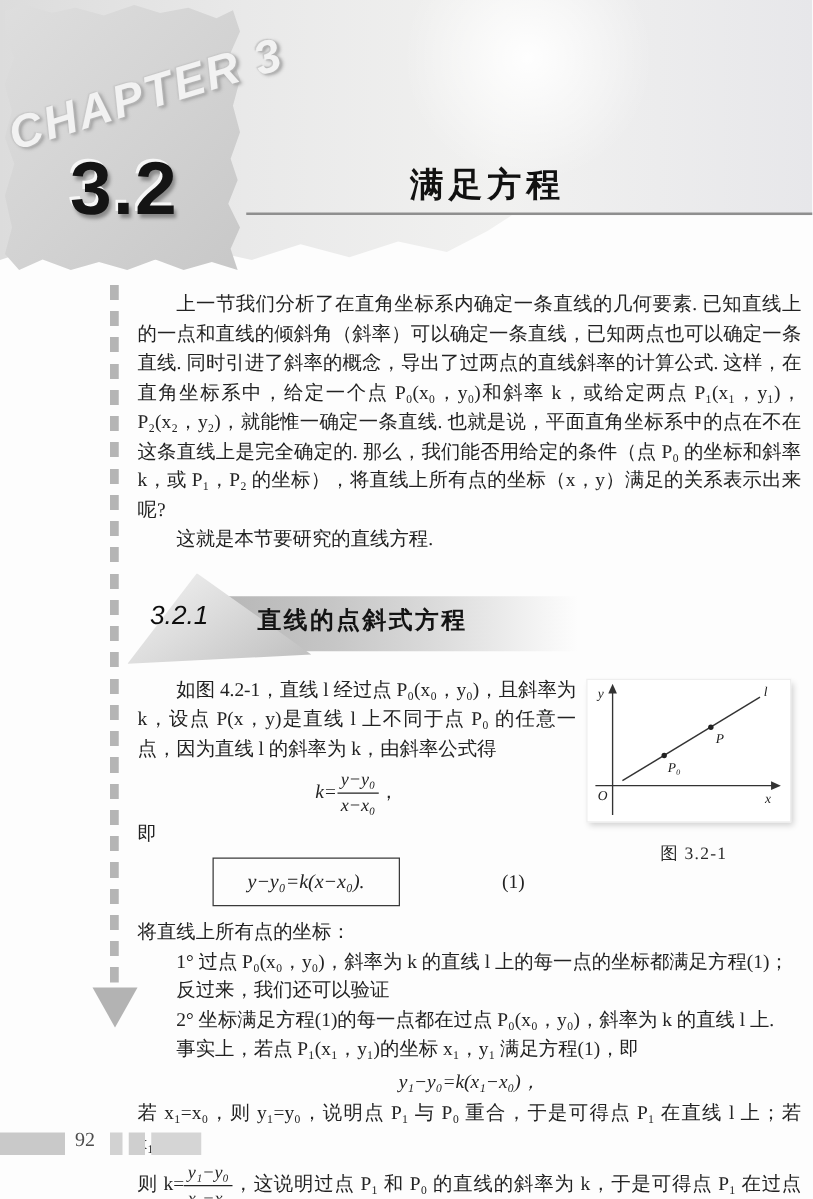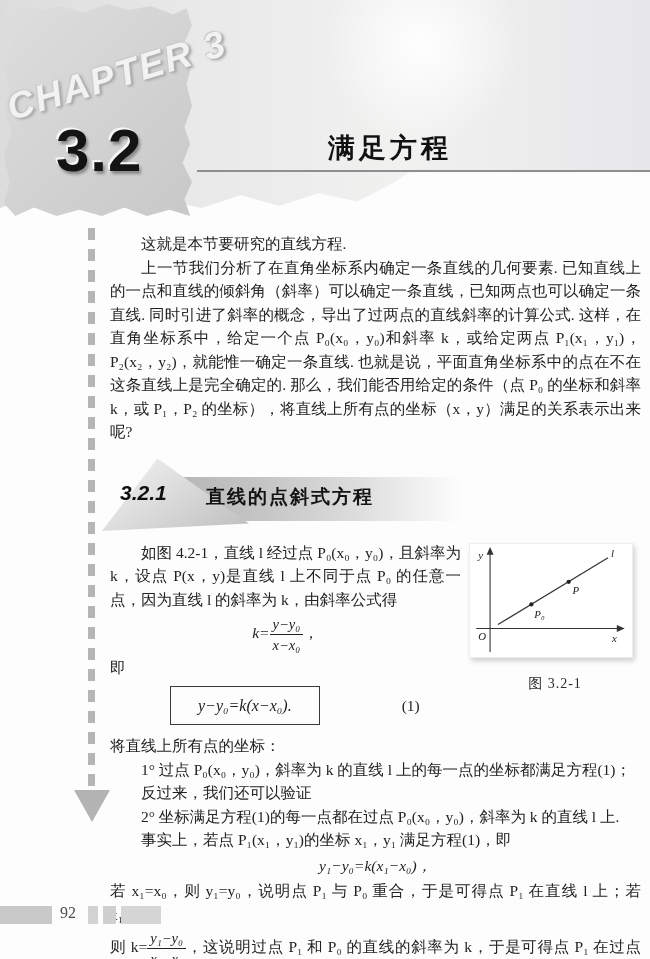--- a/index.html
+++ b/index.html
@@ -89,21 +89,21 @@
   }
   .section-triangle {
     position: absolute; left: 2px; top: 0; width: 150px; height: 74px;
     background: linear-gradient(145deg, #f4f4f4 0%, #dcdcdc 45%, #bdbdbd 100%);
     clip-path: polygon(37% 0, 98% 88%, 0 98%);
     filter: drop-shadow(2px 3px 3px rgba(0,0,0,0.25));
   }
   .section-number {
     position: absolute; left: 20px; top: 22px;
     font-family: "Liberation Sans", sans-serif;
-    font-weight: bold; font-style: italic; font-size: 21px; color: #0e0e0e;
+    font-weight: normal; font-style: italic; font-size: 21px; color: #0e0e0e;
   }
   .section-title {
     position: absolute; left: 106px; top: 26px;
     font-family: "Liberation Sans", sans-serif;
     font-weight: bold; font-size: 19px; letter-spacing: 2px; color: #131313;
   }
 
   
   .figure-wrap { float: right; width: 172px; margin: 2px 0 4px 8px; text-align: center; }
   .fig-box {
@@ -147,22 +147,22 @@
 <div class="chapter-number">3.2</div>
 
 <div class="page-title">满足方程</div>
 <div class="title-rule"></div>
 
 <div class="dash-line"></div>
 <div class="dash-arrow"></div>
 
 <div class="content">
 
+  <p class="indent">上一节我们分析了在直角坐标系内确定一条直线的几何要素. 已知直线上的一点和直线的倾斜角（斜率）可以确定一条直线，已知两点也可以确定一条直线. 同时引进了斜率的概念，导出了过两点的直线斜率的计算公式. 这样，在直角坐标系中，给定一个点 P₀(x₀，y₀)和斜率 k，或给定两点 P₁(x₁，y₁)，P₂(x₂，y₂)，就能惟一确定一条直线. 也就是说，平面直角坐标系中的点在不在这条直线上是完全确定的. 那么，我们能否用给定的条件（点 P₀ 的坐标和斜率 k，或 P₁，P₂ 的坐标），将直线上所有点的坐标（x，y）满足的关系表示出来呢?</p>
   <p class="indent">这就是本节要研究的直线方程.</p>
-  <p class="indent">上一节我们分析了在直角坐标系内确定一条直线的几何要素. 已知直线上的一点和直线的倾斜角（斜率）可以确定一条直线，已知两点也可以确定一条直线. 同时引进了斜率的概念，导出了过两点的直线斜率的计算公式. 这样，在直角坐标系中，给定一个点 P₀(x₀，y₀)和斜率 k，或给定两点 P₁(x₁，y₁)，P₂(x₂，y₂)，就能惟一确定一条直线. 也就是说，平面直角坐标系中的点在不在这条直线上是完全确定的. 那么，我们能否用给定的条件（点 P₀ 的坐标和斜率 k，或 P₁，P₂ 的坐标），将直线上所有点的坐标（x，y）满足的关系表示出来呢?</p>
 
   <div class="section-badge">
     <div class="section-banner"></div>
     <div class="section-triangle"></div>
     <div class="section-number">3.2.1</div>
     <div class="section-title">直线的点斜式方程</div>
   </div>
 
   <div class="section-region">
 

